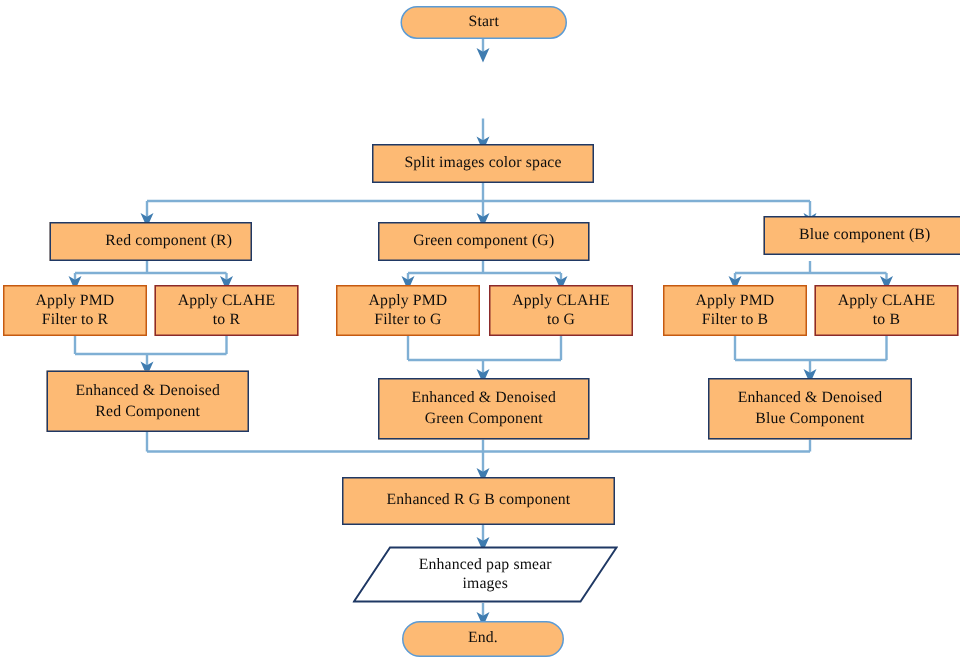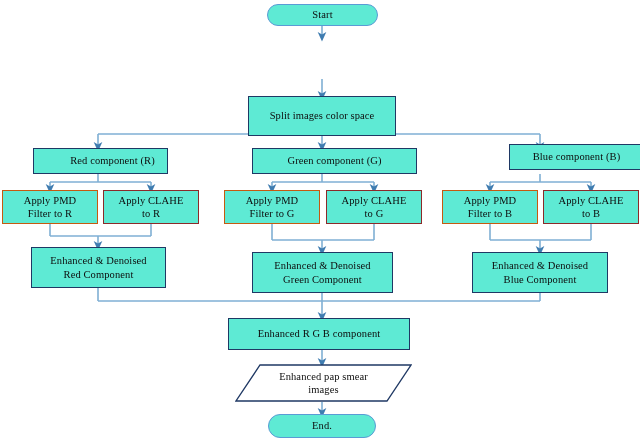--- a/index.html
+++ b/index.html
@@ -13,21 +13,21 @@
   #canvas{position:absolute;inset:0;width:640px;height:442px;}
   svg.edges{position:absolute;left:0;top:0;width:640px;height:442px;pointer-events:none;}
 
   .node{
     position:absolute;
     box-sizing:border-box;
     display:flex;
     align-items:center;
     justify-content:center;
     text-align:center;
-    background:#5eead4;
+    background:#fdba74;
     color:#0d0d0d;
     font-size:10.5px;
     line-height:1.28;
     letter-spacing:.1px;
     padding:2px 4px;
     white-space:pre-line;
   }
   .rect{border:1.4px solid #1F3864;}
   .rect-orange{border:1.6px solid #C55A11;}
   .rect-maroon{border:1.6px solid #8B2A2A;}
@@ -103,28 +103,28 @@
 
       <line x1="322" y1="402" x2="322" y2="412.5" marker-end="url(#ah)"></line>
     </g>
   </svg>
 
   <div class="node oval" style="left:267px;top:4px;width:111px;height:22px;">
     <span>Start</span>
   </div>
 
 
-  <div class="node rect" style="left:248px;top:96px;width:148px;height:40px;">
+  <div class="node rect" style="left:248px;top:96px;width:148px;height:26px;">
     <span>Split images color space</span>
   </div>
 
   <div class="node rect" style="left:33px;top:148px;width:135px;height:26px;padding-left:28px;">
     <span>Red component (R)</span>
   </div>
-  <div class="node rect" style="left:252px;top:148px;width:165px;height:26px;">
+  <div class="node rect" style="left:252px;top:148px;width:141px;height:26px;">
     <span>Green component (G)</span>
   </div>
   <div class="node rect" style="left:473px;top:144px;width:135px;height:26px;margin-left:36px;">
     <span>Blue component (B)</span>
   </div>
 
   <div class="node rect-orange" style="left:2px;top:190px;width:96px;height:34px;">
     <span>Apply PMD
 Filter to R</span>
   </div>

